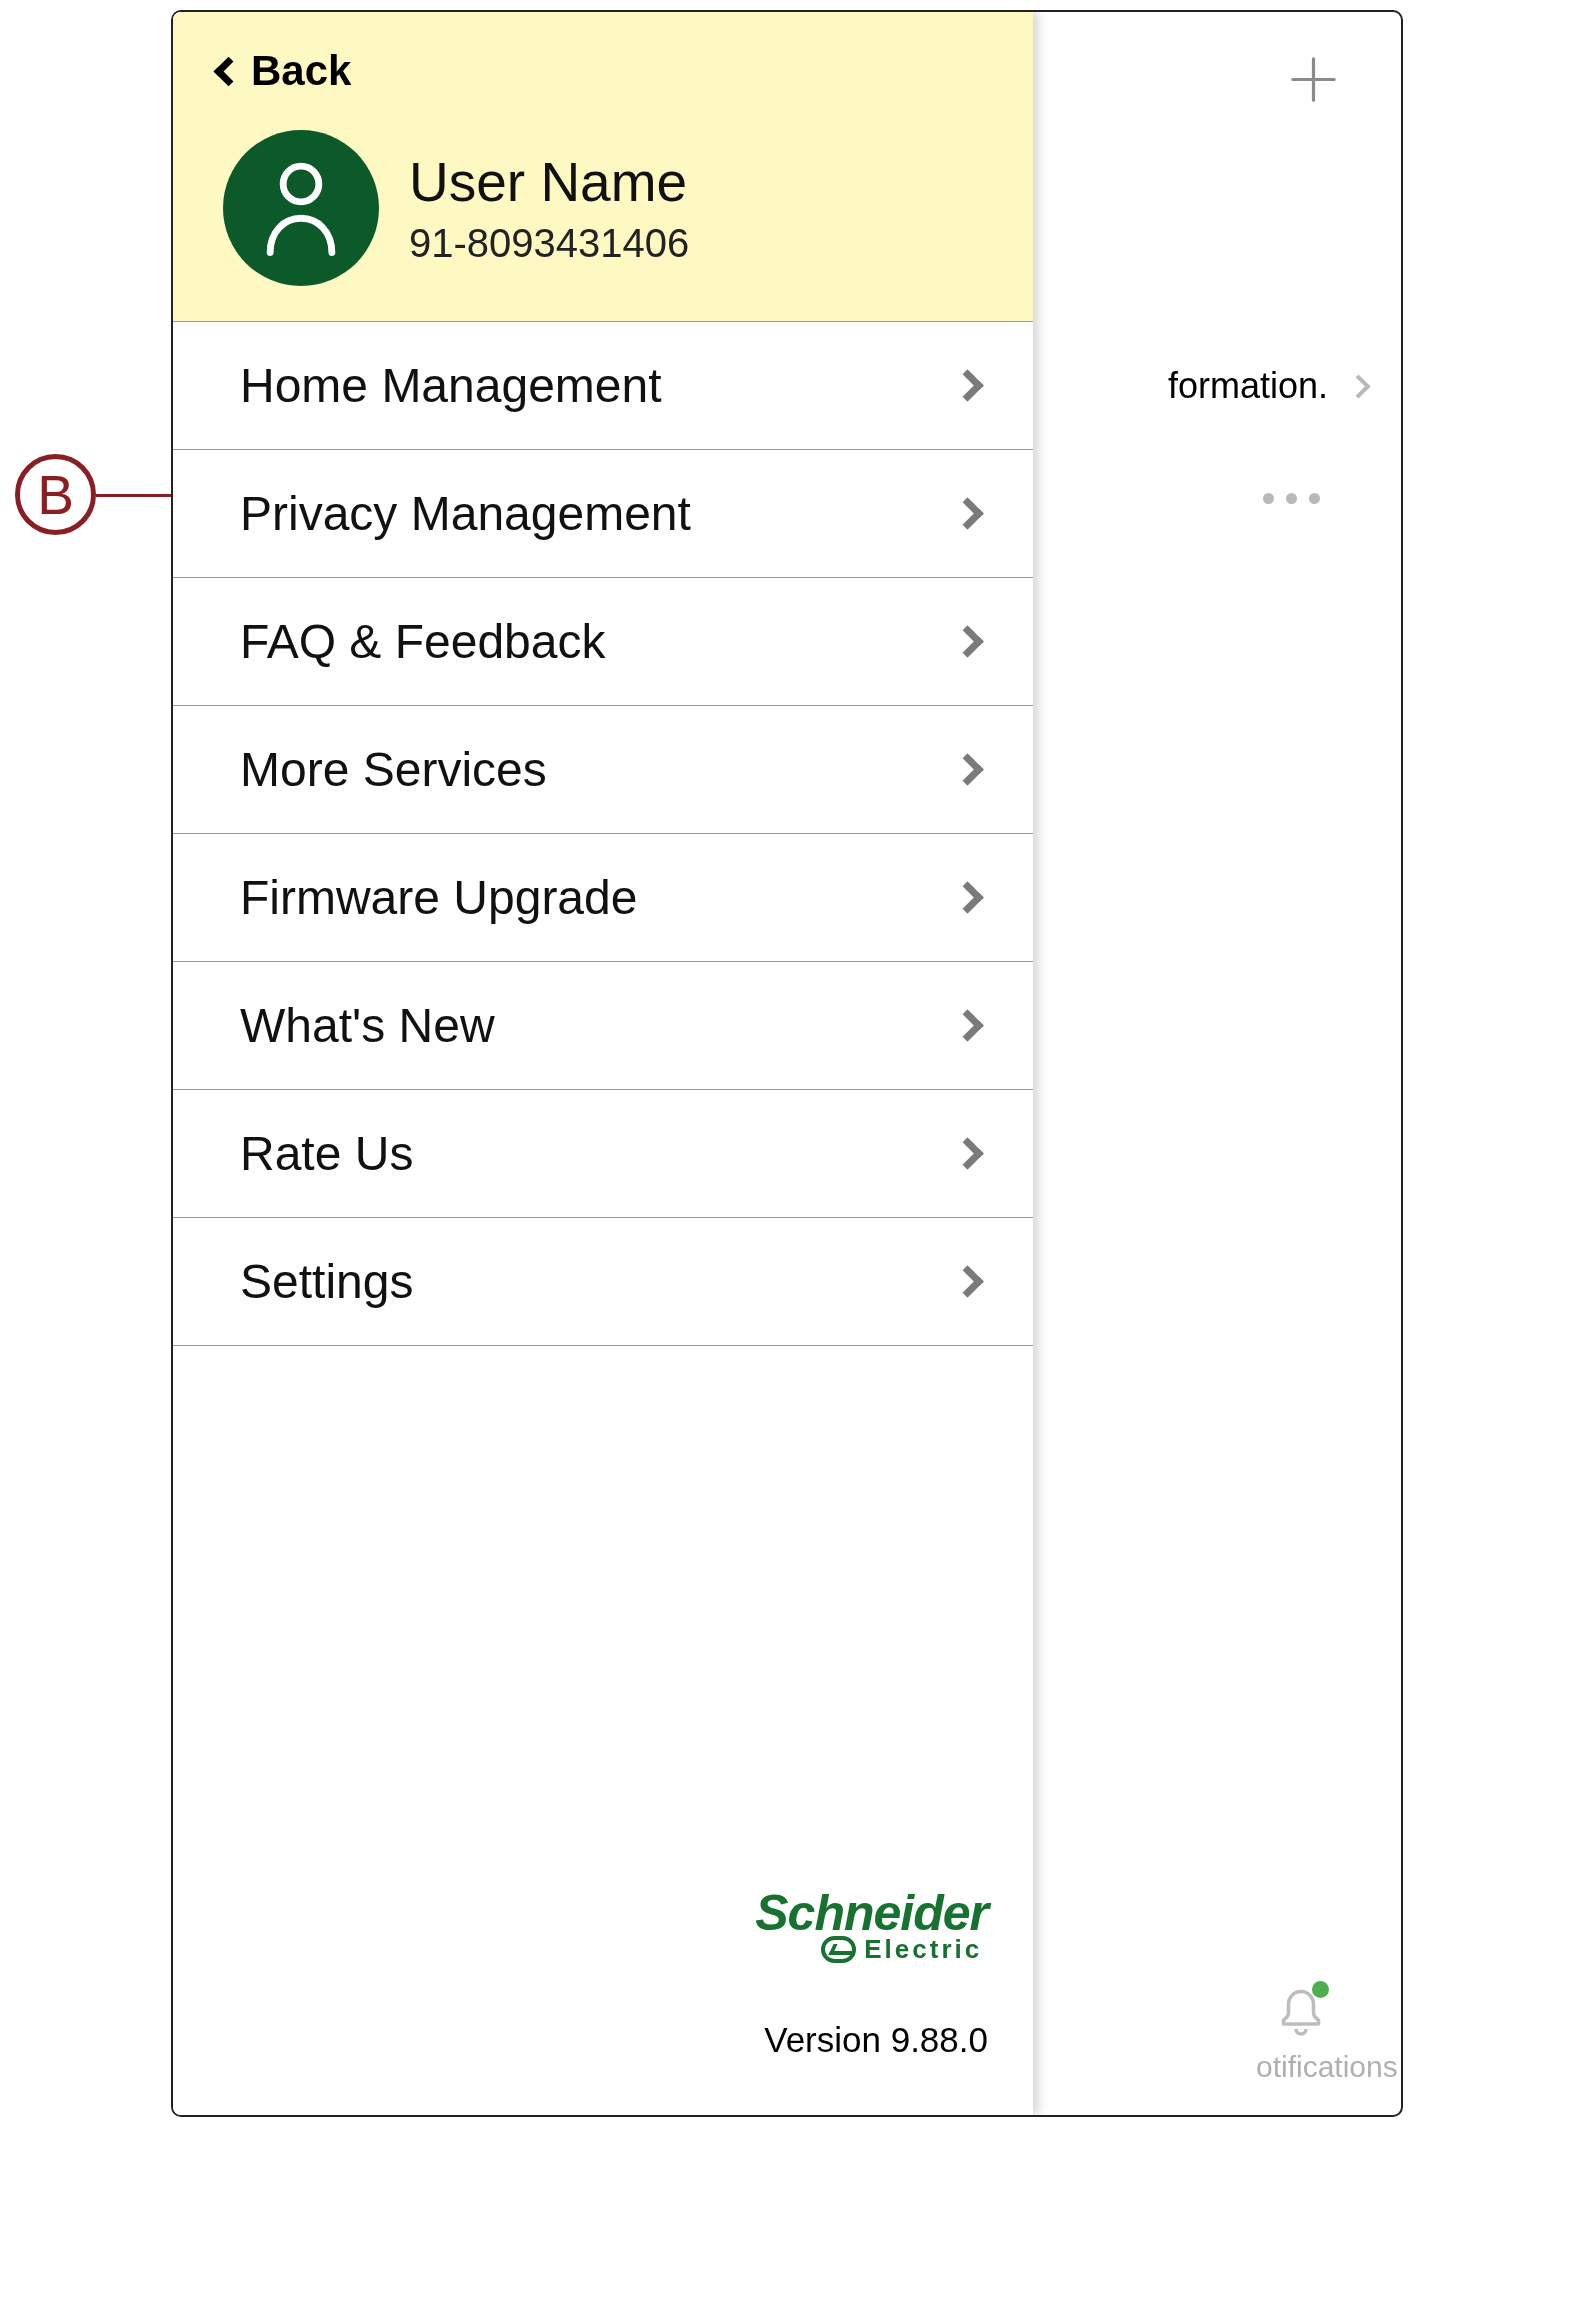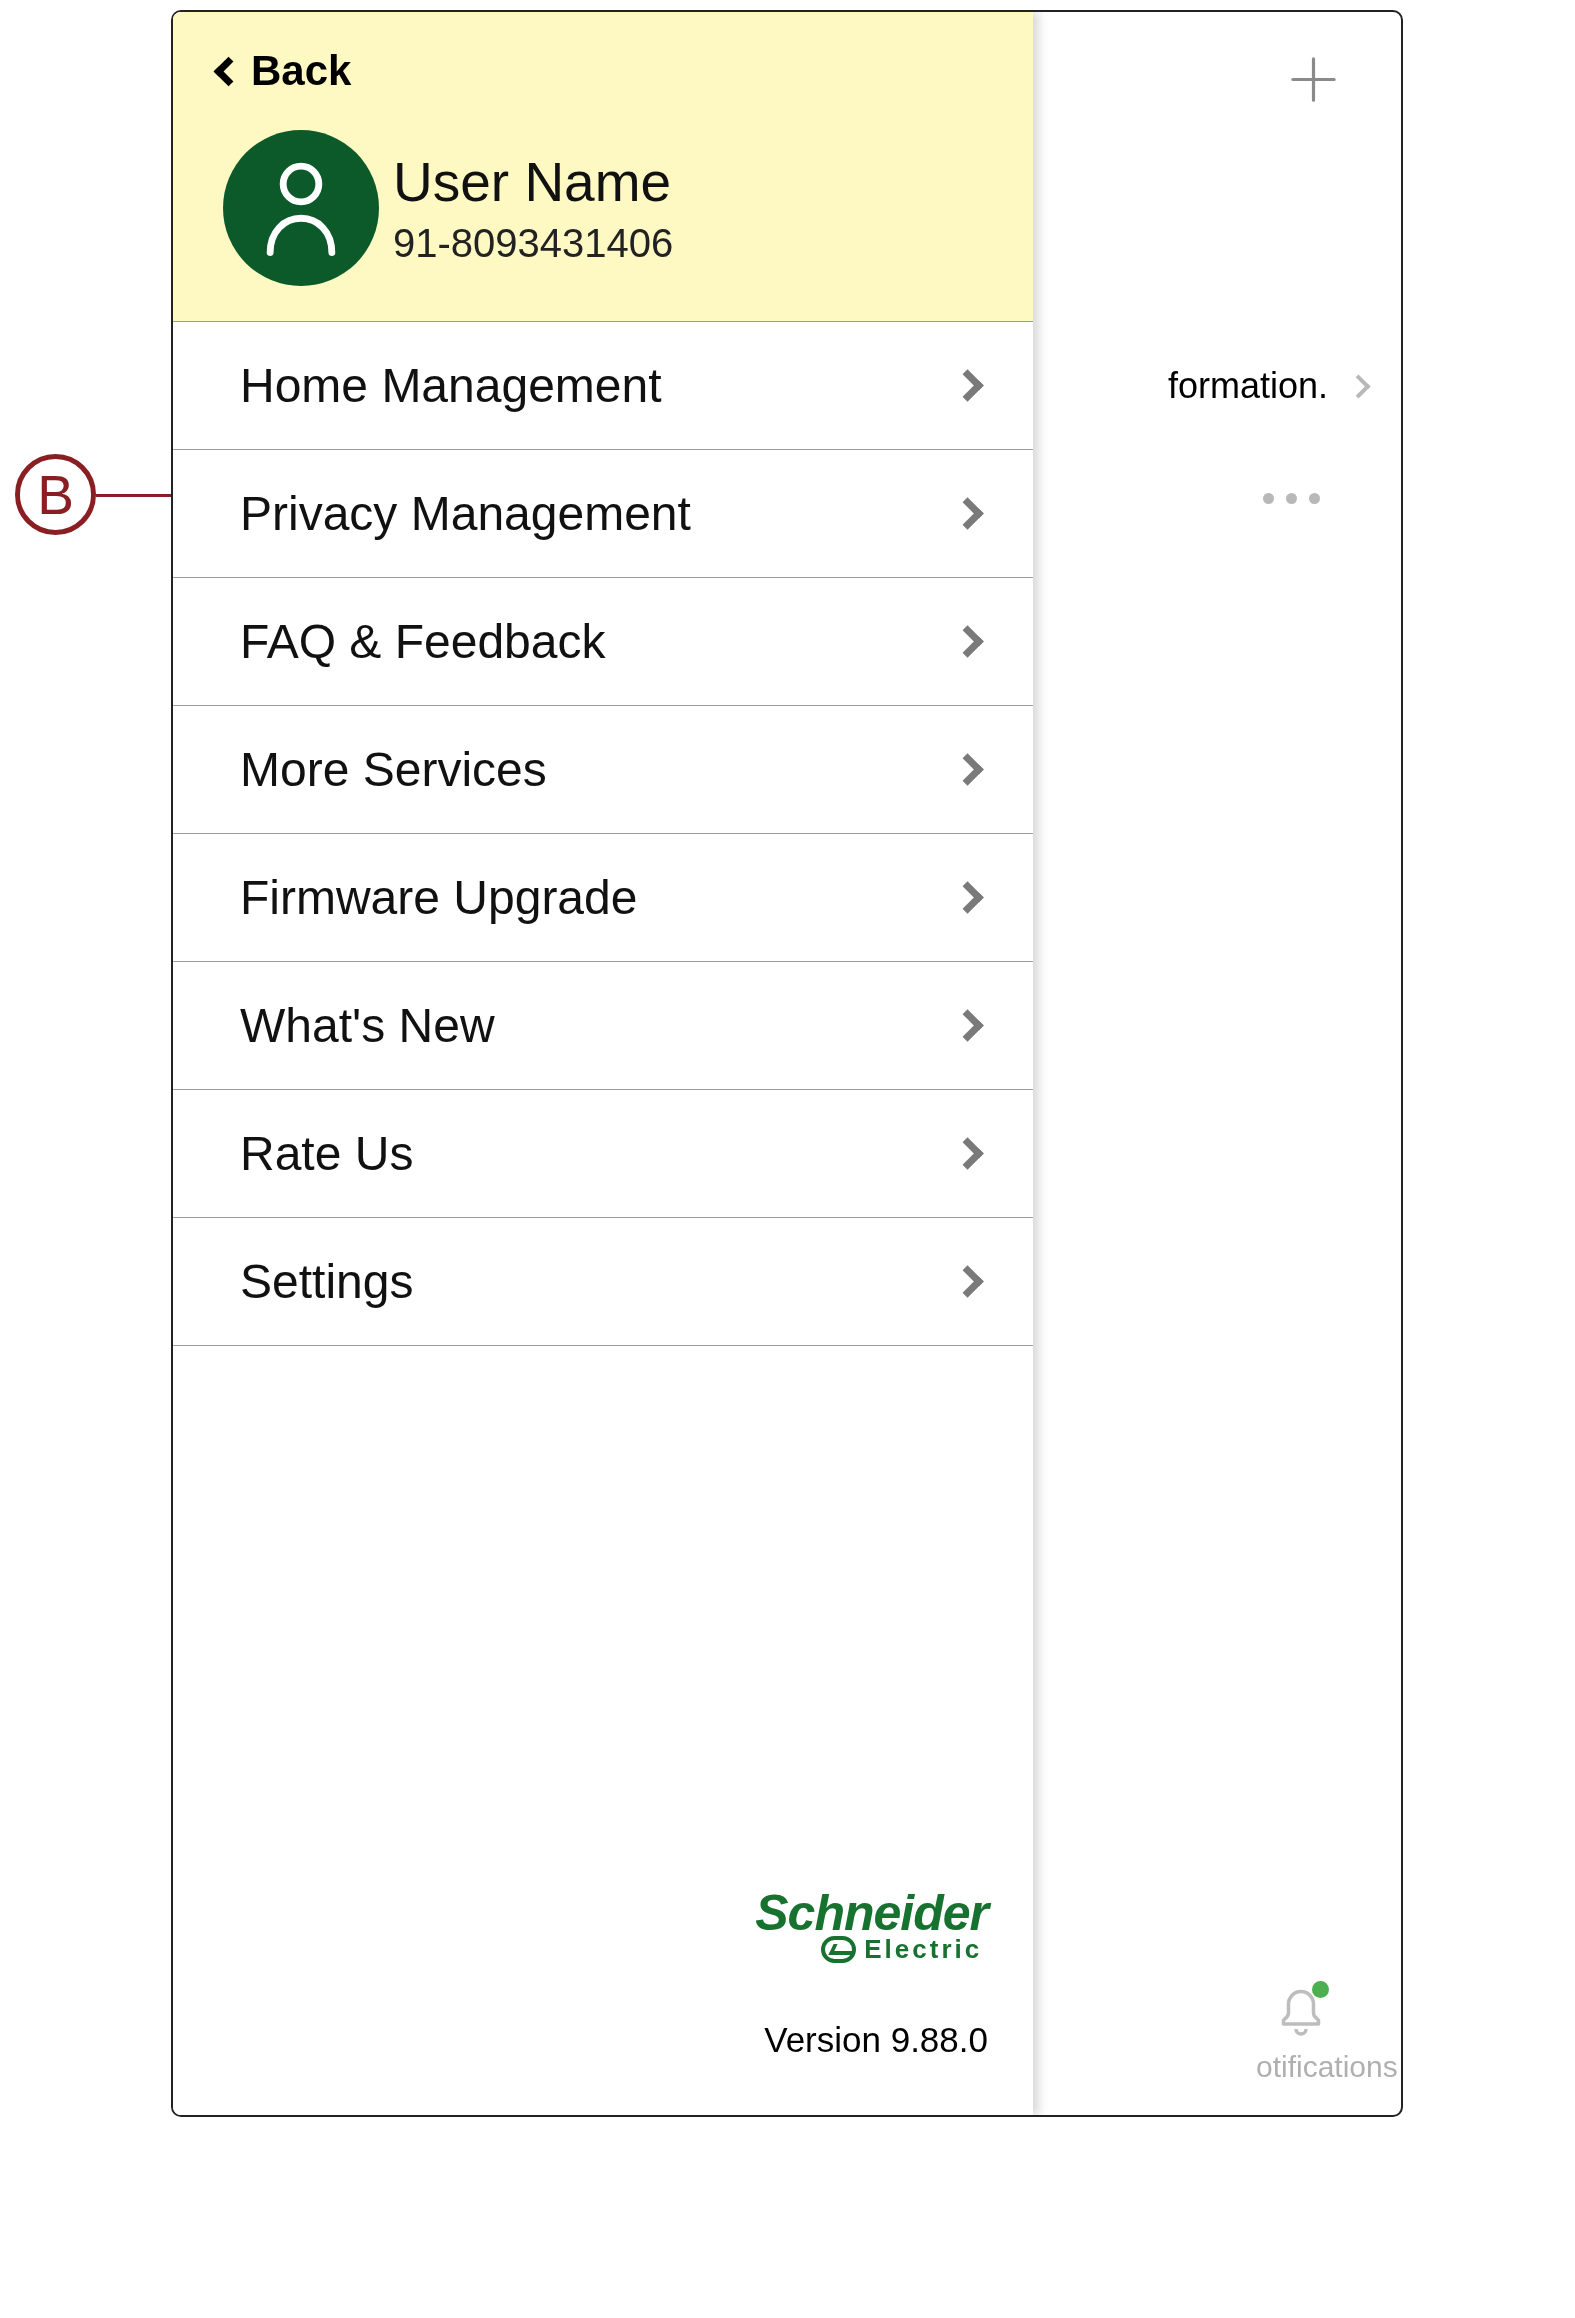--- a/index.html
+++ b/index.html
@@ -63,21 +63,21 @@
       background:#fef9c3; padding:35px 35px 35px 45px;
     }
     .back-row { display:flex; align-items:center; gap:12px; cursor:pointer; }
     .back-chev {
       width:21px; height:21px; border-left:7px solid #000; border-bottom:7px solid #000;
       transform:rotate(45deg);
     }
     .back-label { font-size:42px; font-weight:700; color:#000; }
 
     .profile-row {
-      display:flex; align-items:center; gap:14px; margin-top:35px; padding-left:5px;
+      display:flex; align-items:center; gap:30px; margin-top:35px; padding-left:5px;
     }
     .avatar {
       width:156px; height:156px; border-radius:50%; background:#0c5a2a;
       display:flex; align-items:center; justify-content:center;
     }
     .avatar svg { width:86px; height:96px; color:#fff; }
     .profile-text .name { font-size:55px; color:#111; }
     .profile-text .phone-num { font-size:40px; color:#222; margin-top:7px; }
 
     .menu { flex:0 0 auto; }

